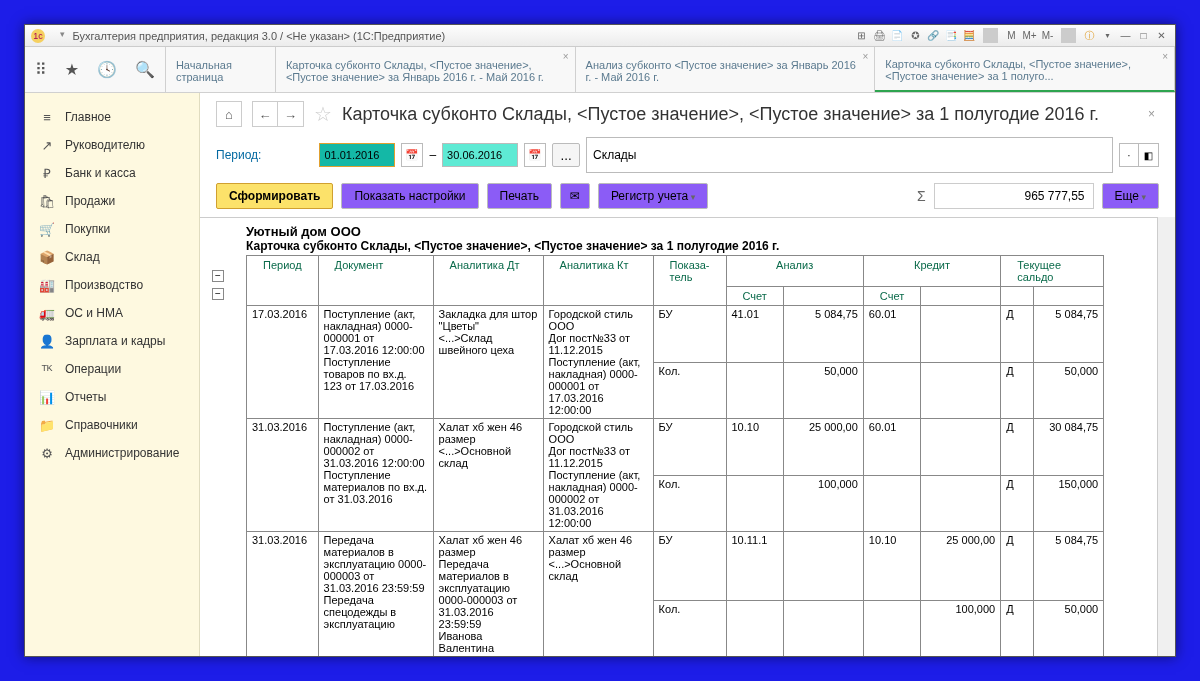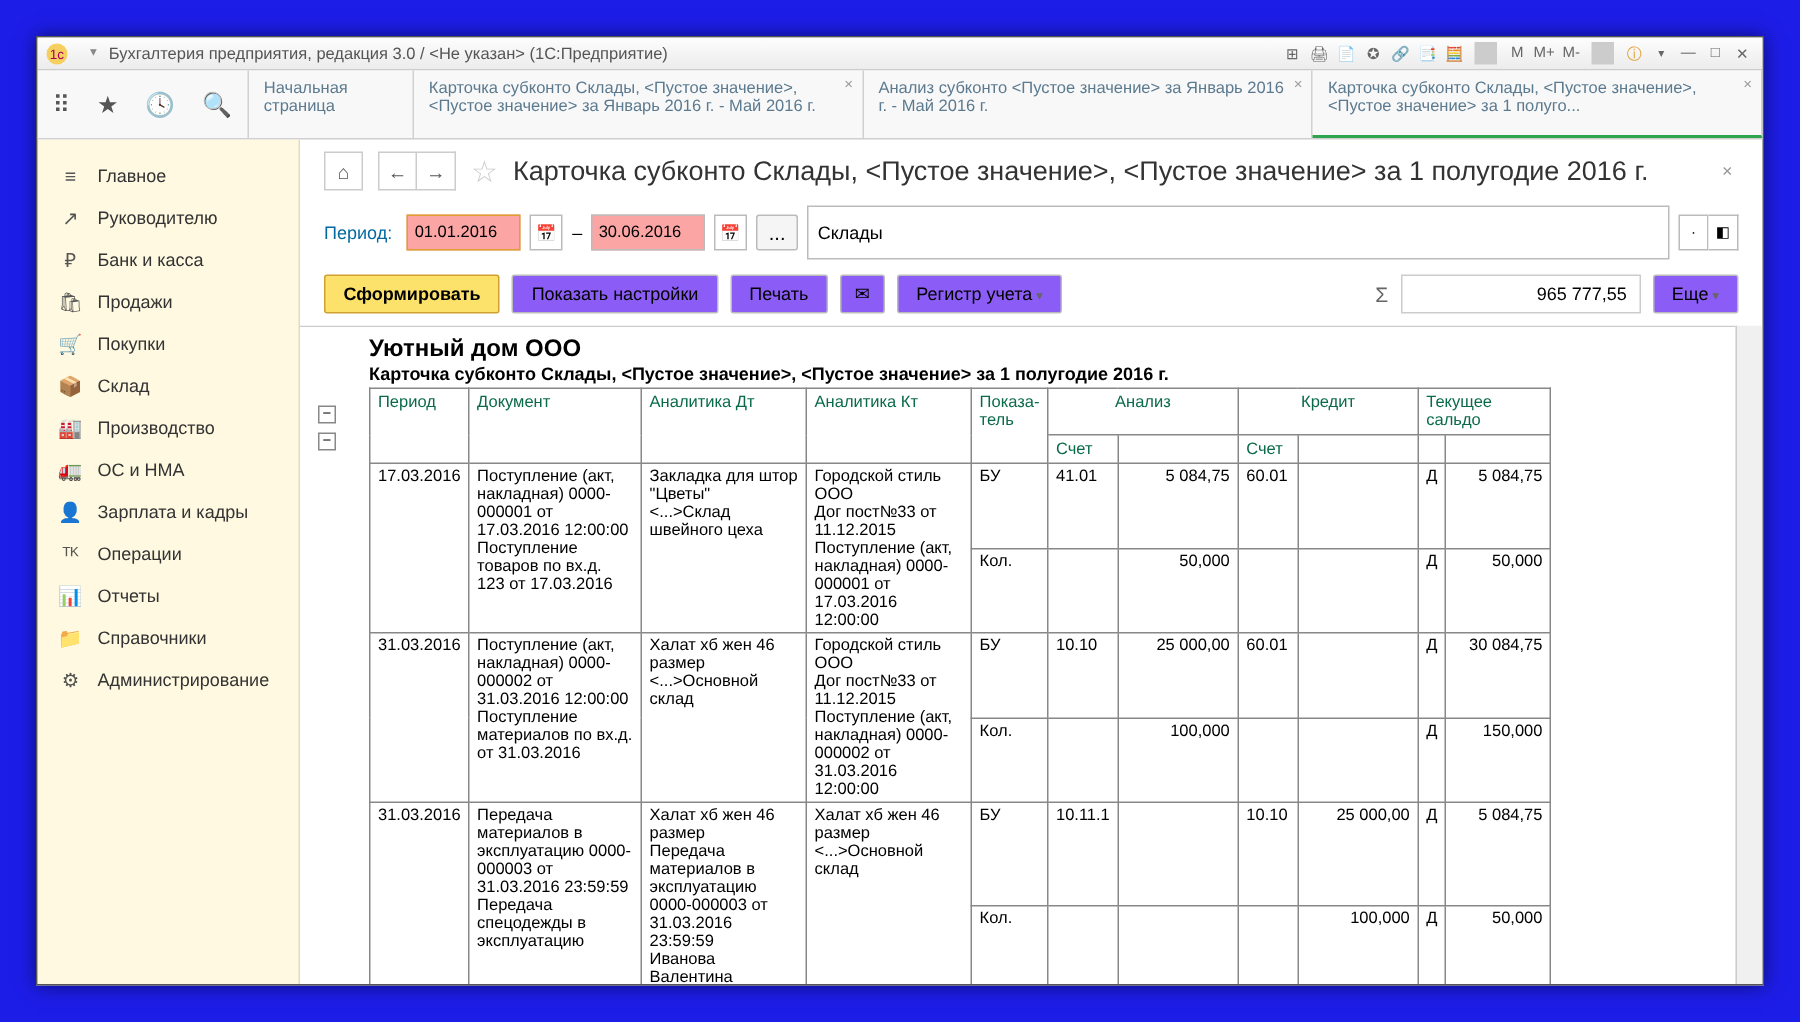--- a/index.html
+++ b/index.html
@@ -13,63 +13,63 @@
 .titlebar .title-text { flex: 1; }
 .titlebar .right-icons { display: flex; gap: 3px; align-items: center; }
 .titlebar .right-icons span { width: 15px; height: 15px; display: inline-flex; align-items: center; justify-content: center; font-size: 10px; color: #666; cursor: pointer; }
 .titlebar .sep { width:1px; height:14px; background:#ccc; margin:0 3px; }
 
 
 .navbar { height: 46px; background: #f8f8f8; border-bottom: 1px solid #d0d0d0; display: flex; align-items: stretch; }
 .nav-left { display: flex; align-items: center; padding: 0 6px; gap: 10px; border-right: 1px solid #d0d0d0; }
 .nav-left span { font-size: 16px; color: #555; cursor: pointer; padding: 4px; }
 .nav-tabs { flex: 1; display: flex; }
-.nav-tab { flex: 1; padding: 6px 10px 4px 10px; border-right: 1px solid #d0d0d0; font-size: 11px; color: #5b7a8f; position: relative; cursor: pointer; display:flex; flex-direction:column; justify-content:flex-start; }
+.nav-tab { flex: 1; padding: 6px 10px 4px 10px; border-right: 1px solid #d0d0d0; font-size: 11px; color: #5b7a8f; position: relative; cursor: pointer; display:flex; flex-direction:column; justify-content:center; }
 .nav-tab.home { flex: 0 0 110px; }
 .nav-tab.active { border-bottom: 2px solid #2ea44f; }
 .nav-tab .close { position: absolute; top: 4px; right: 6px; font-size: 10px; color: #999; }
 
 
 .main { flex: 1; display: flex; overflow: hidden; }
 .sidebar { width: 175px; background: #fef9e0; border-right: 1px solid #e0dcc0; padding: 10px 0; }
 .side-item { display: flex; align-items: center; padding: 6px 14px; font-size: 12px; color: #333; cursor: pointer; gap: 10px; }
 .side-item .sicon { width: 16px; height: 16px; display: inline-flex; align-items: center; justify-content: center; font-size: 13px; color: #555; }
 
 .content { flex: 1; display: flex; flex-direction: column; overflow: hidden; }
 .c-head { padding: 8px 16px 4px 16px; display: flex; align-items: center; gap: 10px; }
 .nav-btn { width: 26px; height: 26px; border: 1px solid #ccc; background: #fff; display: inline-flex; align-items: center; justify-content: center; font-size: 13px; color: #555; cursor: pointer; }
 .c-head h1 { font-size: 18px; font-weight: normal; color: #333; flex:1; white-space:nowrap; overflow:hidden; text-overflow:ellipsis; }
 .c-head .close-x { font-size: 12px; color: #999; cursor: pointer; padding:4px; }
 
 .filter-row { padding: 6px 16px; display: flex; align-items: center; gap: 6px; font-size: 12px; }
 .filter-row label { color: #0369a1; margin-right: 4px; }
-.date-inp { width: 76px; height: 24px; border: 1px solid #bbb; padding: 0 4px; font-size: 11px; background:#fca5a5; }
-.date-inp.sel { background: #fca5a5; border-color:#e0a030; }
+.date-inp { width: 76px; height: 24px; border: 1px solid #bbb; padding: 0 4px; font-size: 11px; background:#5eead4; }
+.date-inp.sel { background: #14b8a6; border-color:#e0a030;margin-left:48px; }
 .cal-btn { width: 22px; height: 24px; border: 1px solid #bbb; background: #fff; font-size: 11px; cursor: pointer; }
 .dots-btn { width: 28px; height: 24px; border: 1px solid #bbb; background: #f5f5f5; cursor: pointer; border-radius:2px; }
 .type-inp { flex: 1; height: 36px; border: 1px solid #bbb; padding: 0 6px; font-size: 12px; }
 .end-btns { display:flex; }
 .end-btns .b { width:20px; height:24px; border:1px solid #bbb; background:#fff; font-size:10px; cursor:pointer; }
 
 .toolbar { padding: 4px 16px 8px 16px; display: flex; align-items: center; gap: 8px; }
 .btn { height: 26px; padding: 0 12px; border: 1px solid #bbb; background: #8b5cf6; font-size: 12px; cursor: pointer; border-radius:2px; }
 .btn.primary { background: #fce26a; border-color: #d0a030; font-weight:bold; }
 .btn.drop::after { content: " ▾"; font-size:9px; color:#666; }
 .btn.icon { width: 30px; padding:0; }
 .toolbar .spacer { flex: 1; }
 .sigma { font-size: 14px; color: #666; }
 .sum-inp { width: 160px; height: 26px; border: 1px solid #ccc; text-align: right; padding: 0 8px; font-size: 12px; }
 
 
 .report-scroll { flex: 1; overflow: auto; border-top: 1px solid #ccc; padding: 0 0 0 16px; position:relative; }
 .report-header { padding: 6px 0 2px 30px; }
-.report-header .org { font-size: 16px; font-weight: bold; }
+.report-header .org { font-size: 13px; font-weight: bold; }
 .report-header .title { font-size: 12px; font-weight: bold; }
 .rep-table { border-collapse: collapse; font-size: 11px; margin-left: 30px; }
-.rep-table th { background: #fff; color: #0a6a4a; font-weight: normal; text-align: left; padding: 3px 5px; border: 1px solid #888; vertical-align: top; }
+.rep-table th { background: #fff; color: #0a6a4a; font-weight: normal; text-align: left; padding: 3px 16px; border: 1px solid #888; vertical-align: top; }
 .rep-table td { padding: 2px 5px; border: 1px solid #888; vertical-align: top; }
 .rep-table .num { text-align: right; }
 .rep-table .turnover td { font-weight: bold; }
 .tree-toggle { position:absolute; left:12px; width:12px; height:12px; border:1px solid #888; font-size:10px; line-height:10px; text-align:center; cursor:pointer; background:#fff; }
 .side-scroll { width: 18px; background:#f0f0f0; border-left:1px solid #ccc; }
 </style>
 </head>
 <body>
 
 <div class="window">

